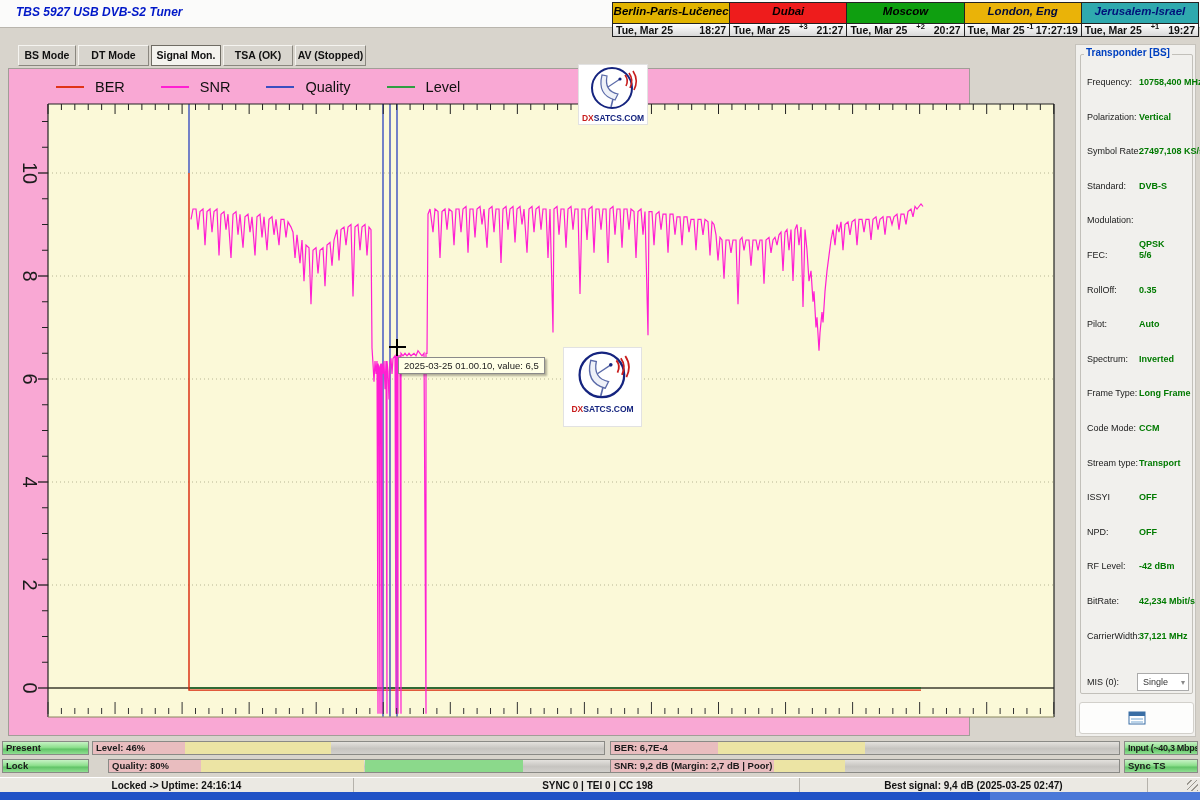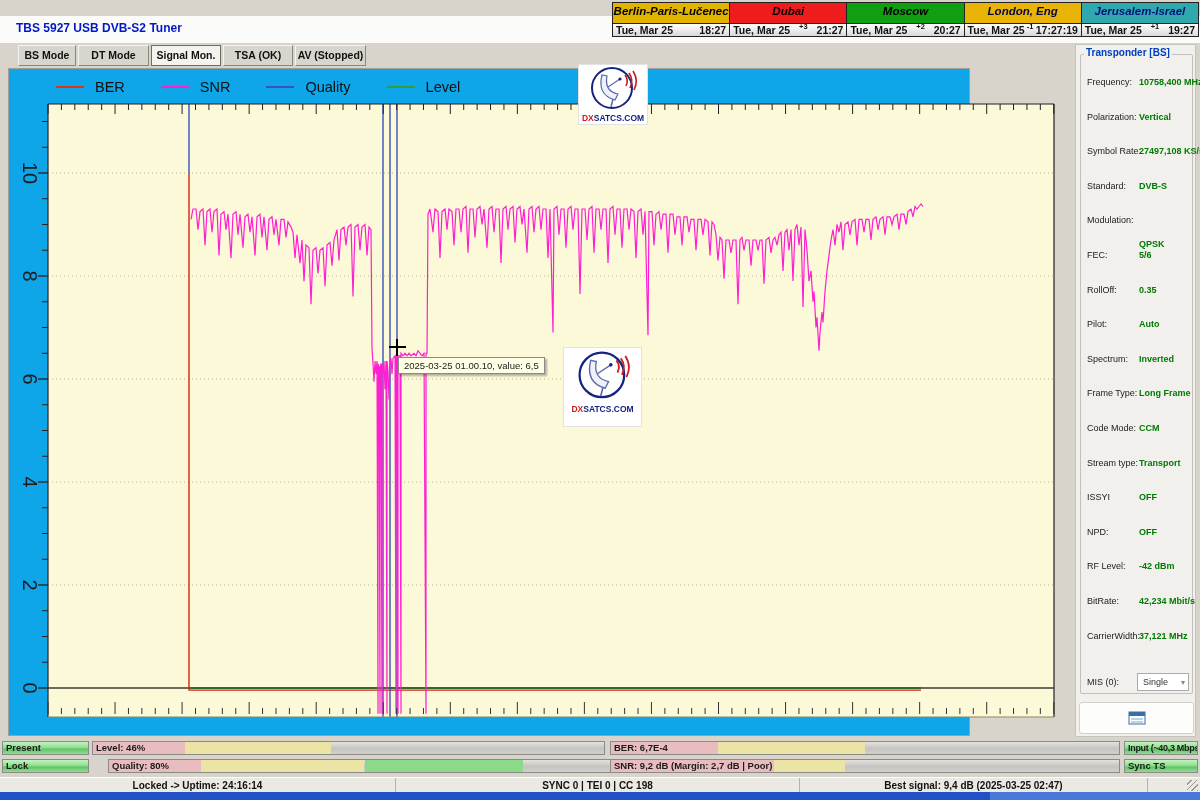--- a/index.html
+++ b/index.html
@@ -1,41 +1,41 @@
 <!DOCTYPE html>
 <html><head>
 <meta charset="utf-8">
 <style>
   * { margin:0; padding:0; box-sizing:border-box; }
   html,body { width:1200px; height:800px; overflow:hidden; }
   body { font-family:"Liberation Sans", sans-serif; background:#d8d4cc; position:relative; }
   #app { position:absolute; left:0; top:0; width:1200px; height:800px; background:#d8d4cc; }
 
   
-  #header { position:absolute; left:0; top:16px; width:1200px; height:28px; background:#fbfbfa; border-bottom:1px solid #b9b5ad; }
+  #header { position:absolute; left:0; top:0; width:1200px; height:28px; background:#fbfbfa; border-bottom:1px solid #b9b5ad;font-style:italic; }
   #win-title { position:absolute; left:16px; top:5px; font-size:12px; font-weight:bold; color:#0018c8; }
   #win-subtitle { position:absolute; left:28px; top:23px; font-size:11px; color:#222; }
 
   
   #clocks { position:absolute; left:612px; top:2px; width:587px; height:35px; display:flex; border:1px solid #222; }
   .clock { flex:1 1 0; display:flex; flex-direction:column; border-right:1px solid #222; min-width:0; }
   .clock:last-child { border-right:none; }
   .clock-name { height:24px; font-size:11.5px; font-weight:bold; font-style:italic; text-align:center; line-height:16px; white-space:nowrap; overflow:hidden; border-bottom:1px solid #222; }
   .clock-body { flex:1; display:flex; align-items:center; background:linear-gradient(#ffffff,#d9d9d9); padding:0 3px; font-size:10.5px; font-weight:bold; color:#111; white-space:nowrap; }
   .clock-date { flex:0 0 auto; }
   .clock-off { flex:1 1 auto; text-align:center; font-size:7.5px; font-weight:bold; position:relative; top:-4px; }
   .clock-time { flex:0 0 auto; }
 
   
   #tabs { position:absolute; left:0; top:43px; width:1200px; height:25px; background:#d8d4cc; }
   .tab { position:absolute; top:2px; height:21px; background:#d8d5ce; border:1px solid #8a877f; border-top-color:#f5f4f0; border-left-color:#f5f4f0; font-size:10.5px; font-weight:bold; color:#111; text-align:center; line-height:19px; cursor:pointer; }
   .tab.active { background:#f4f3ee; border:1px solid #6f6c64; line-height:19px; }
 
   
-  #chart-panel { position:absolute; left:8px; top:68px; width:962px; height:668px; background:#0ea5e9; border:1px solid #a19e97; }
+  #chart-panel { position:absolute; left:8px; top:68px; width:962px; height:668px; background:#f9a8d4; border:1px solid #a19e97; }
   #legend { position:absolute; left:47px; top:6px; height:24px; display:flex; align-items:center; gap:36px; }
   .legend-item { display:flex; align-items:center; gap:11px; }
   .legend-line { width:28px; height:2px; }
   .legend-label { font-size:14.5px; color:#111; }
   #chart-svg { position:absolute; left:0; top:0; }
   .ylab { position:absolute; width:26px; height:26px; display:flex; align-items:center; justify-content:center;
           transform:rotate(90deg); font-size:20px; color:#1c1c1c; }
 
   
   #tooltip { position:absolute; left:398px; top:357px; z-index:6; background:#ffffe6; border:1px solid #8a8a8a; box-shadow:2px 2px 2px rgba(0,0,0,.3); font-size:9.5px; color:#222; padding:2px 5px; white-space:nowrap; }
@@ -522,19 +522,19 @@
         <span class="sbar-text">SNR: 9,2 dB (Margin: 2,7 dB | Poor)</span>
       </div>
       <div class="sbar sbar-small" style="left: 1124px; width: 74px; top: 21px;">
         <span class="sbar-text">Sync TS</span>
       </div>
     </div>
 
   <div id="statusbar">
       <div class="status-section" style="left: 800px; width: 348px;">Best signal: 9,4 dB (2025-03-25 02:47)</div>
       <div class="status-section" style="left: 396px; width: 404px;">SYNC 0 | TEI 0 | CC 198</div>
-      <div class="status-section" style="left: 0px; width: 396px;">Locked -&gt; Uptime: 24:16:14</div>
+      <div class="status-section" style="left: 0px; width: 354px;">Locked -&gt; Uptime: 24:16:14</div>
     <div id="grip"></div>
   </div>
 
   <div id="taskbar"></div>
 
 </div>
 
 </body></html>

